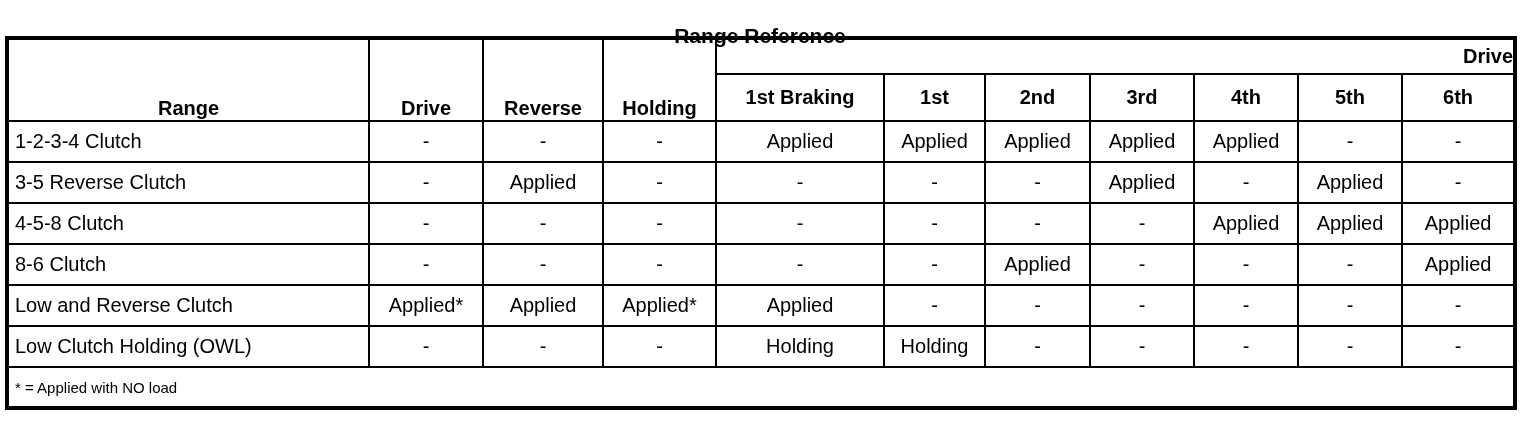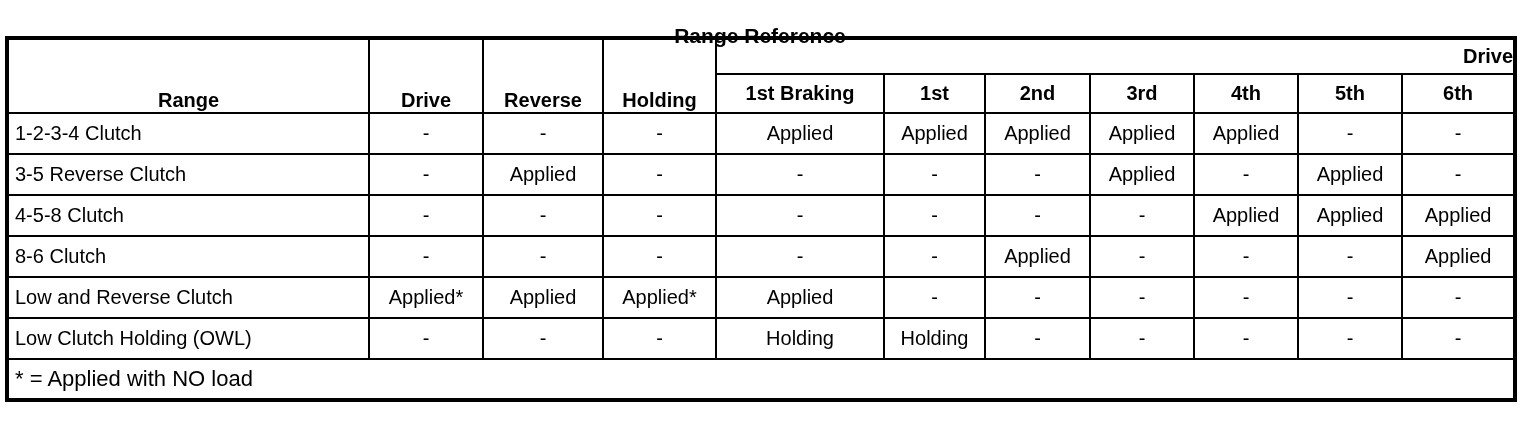--- a/index.html
+++ b/index.html
@@ -50,21 +50,21 @@
     vertical-align: middle;
   }
   
   th.span2 {
     vertical-align: bottom;
     padding-bottom: 0;
     text-align: center;
   }
   
   th.subhead {
-    height: 39px;
+    height: 47px;
     text-align: center;
     vertical-align: middle;
     border-radius: 15px;
   }
   
   .hdr-bottom {
     border-bottom: 3px solid #000000;
   }
   tbody td {
     height: 41px;
@@ -75,21 +75,21 @@
     padding-left: 6px;
   }
   td.val {
     text-align: center;
   }
   tfoot td.footnote {
     height: 41px;
     text-align: left;
     padding-left: 6px;
     vertical-align: middle;
-    font-size: 22px;
+    font-size: 15px;
   }
 </style>
 </head>
 <body>
 
 <div class="page">
 
   <div class="title">Range Reference</div>
 
   <table class="range-table">

